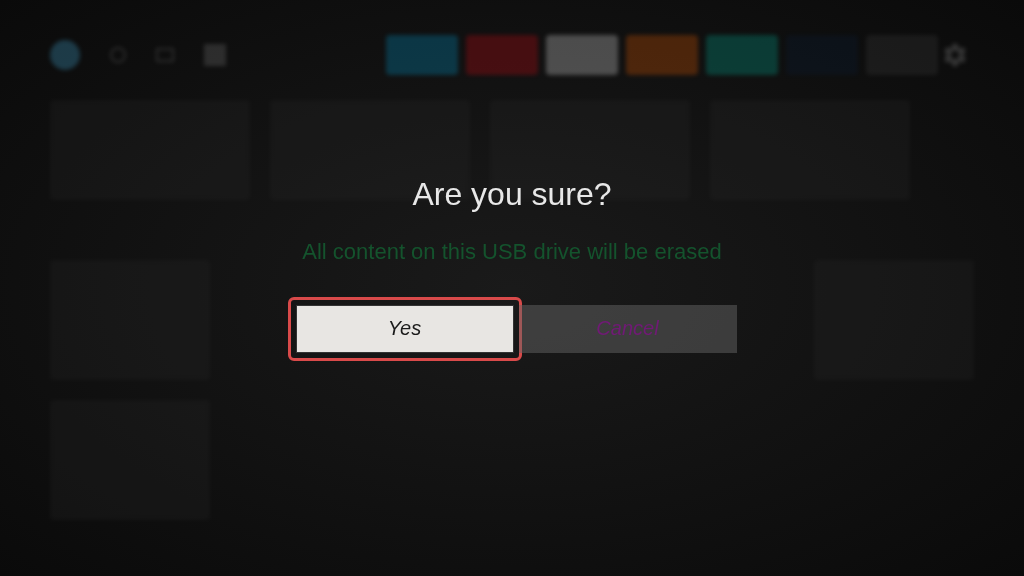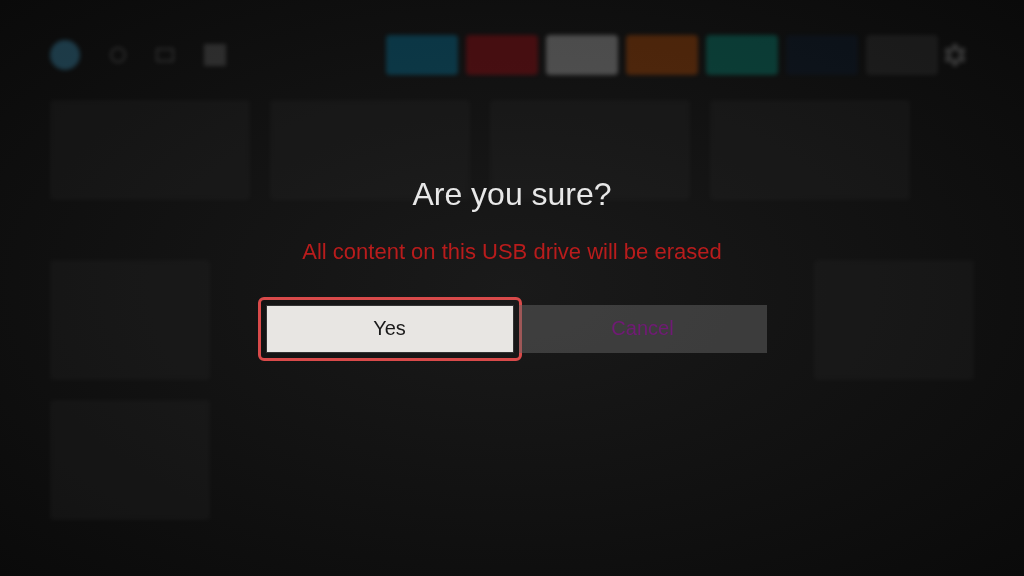--- a/index.html
+++ b/index.html
@@ -146,42 +146,43 @@
     }
     
     .dialog-title {
       color: #e8e8e8;
       font-size: 32px;
       font-weight: 300;
       margin-bottom: 26px;
     }
     
     .dialog-message {
-      color: #b91c1c;
+      color: #14532d;
       font-size: 22px;
       font-weight: 300;
       margin-bottom: 32px;
     }
     
     .dialog-buttons {
       display: flex;
       gap: 0;
       align-items: center;
     }
     
     .dialog-button {
-      width: 248px;
+      width: 218px;
       height: 48px;
       display: flex;
       align-items: center;
       justify-content: center;
       font-size: 20px;
       cursor: pointer;
       border: none;
       font-family: inherit;
+      font-style: italic;
     }
     
     .yes-wrapper {
       border: 3px solid #d94a4a;
       border-radius: 6px;
       padding: 5px;
       margin-right: 0;
     }
     
     .dialog-button.yes {

